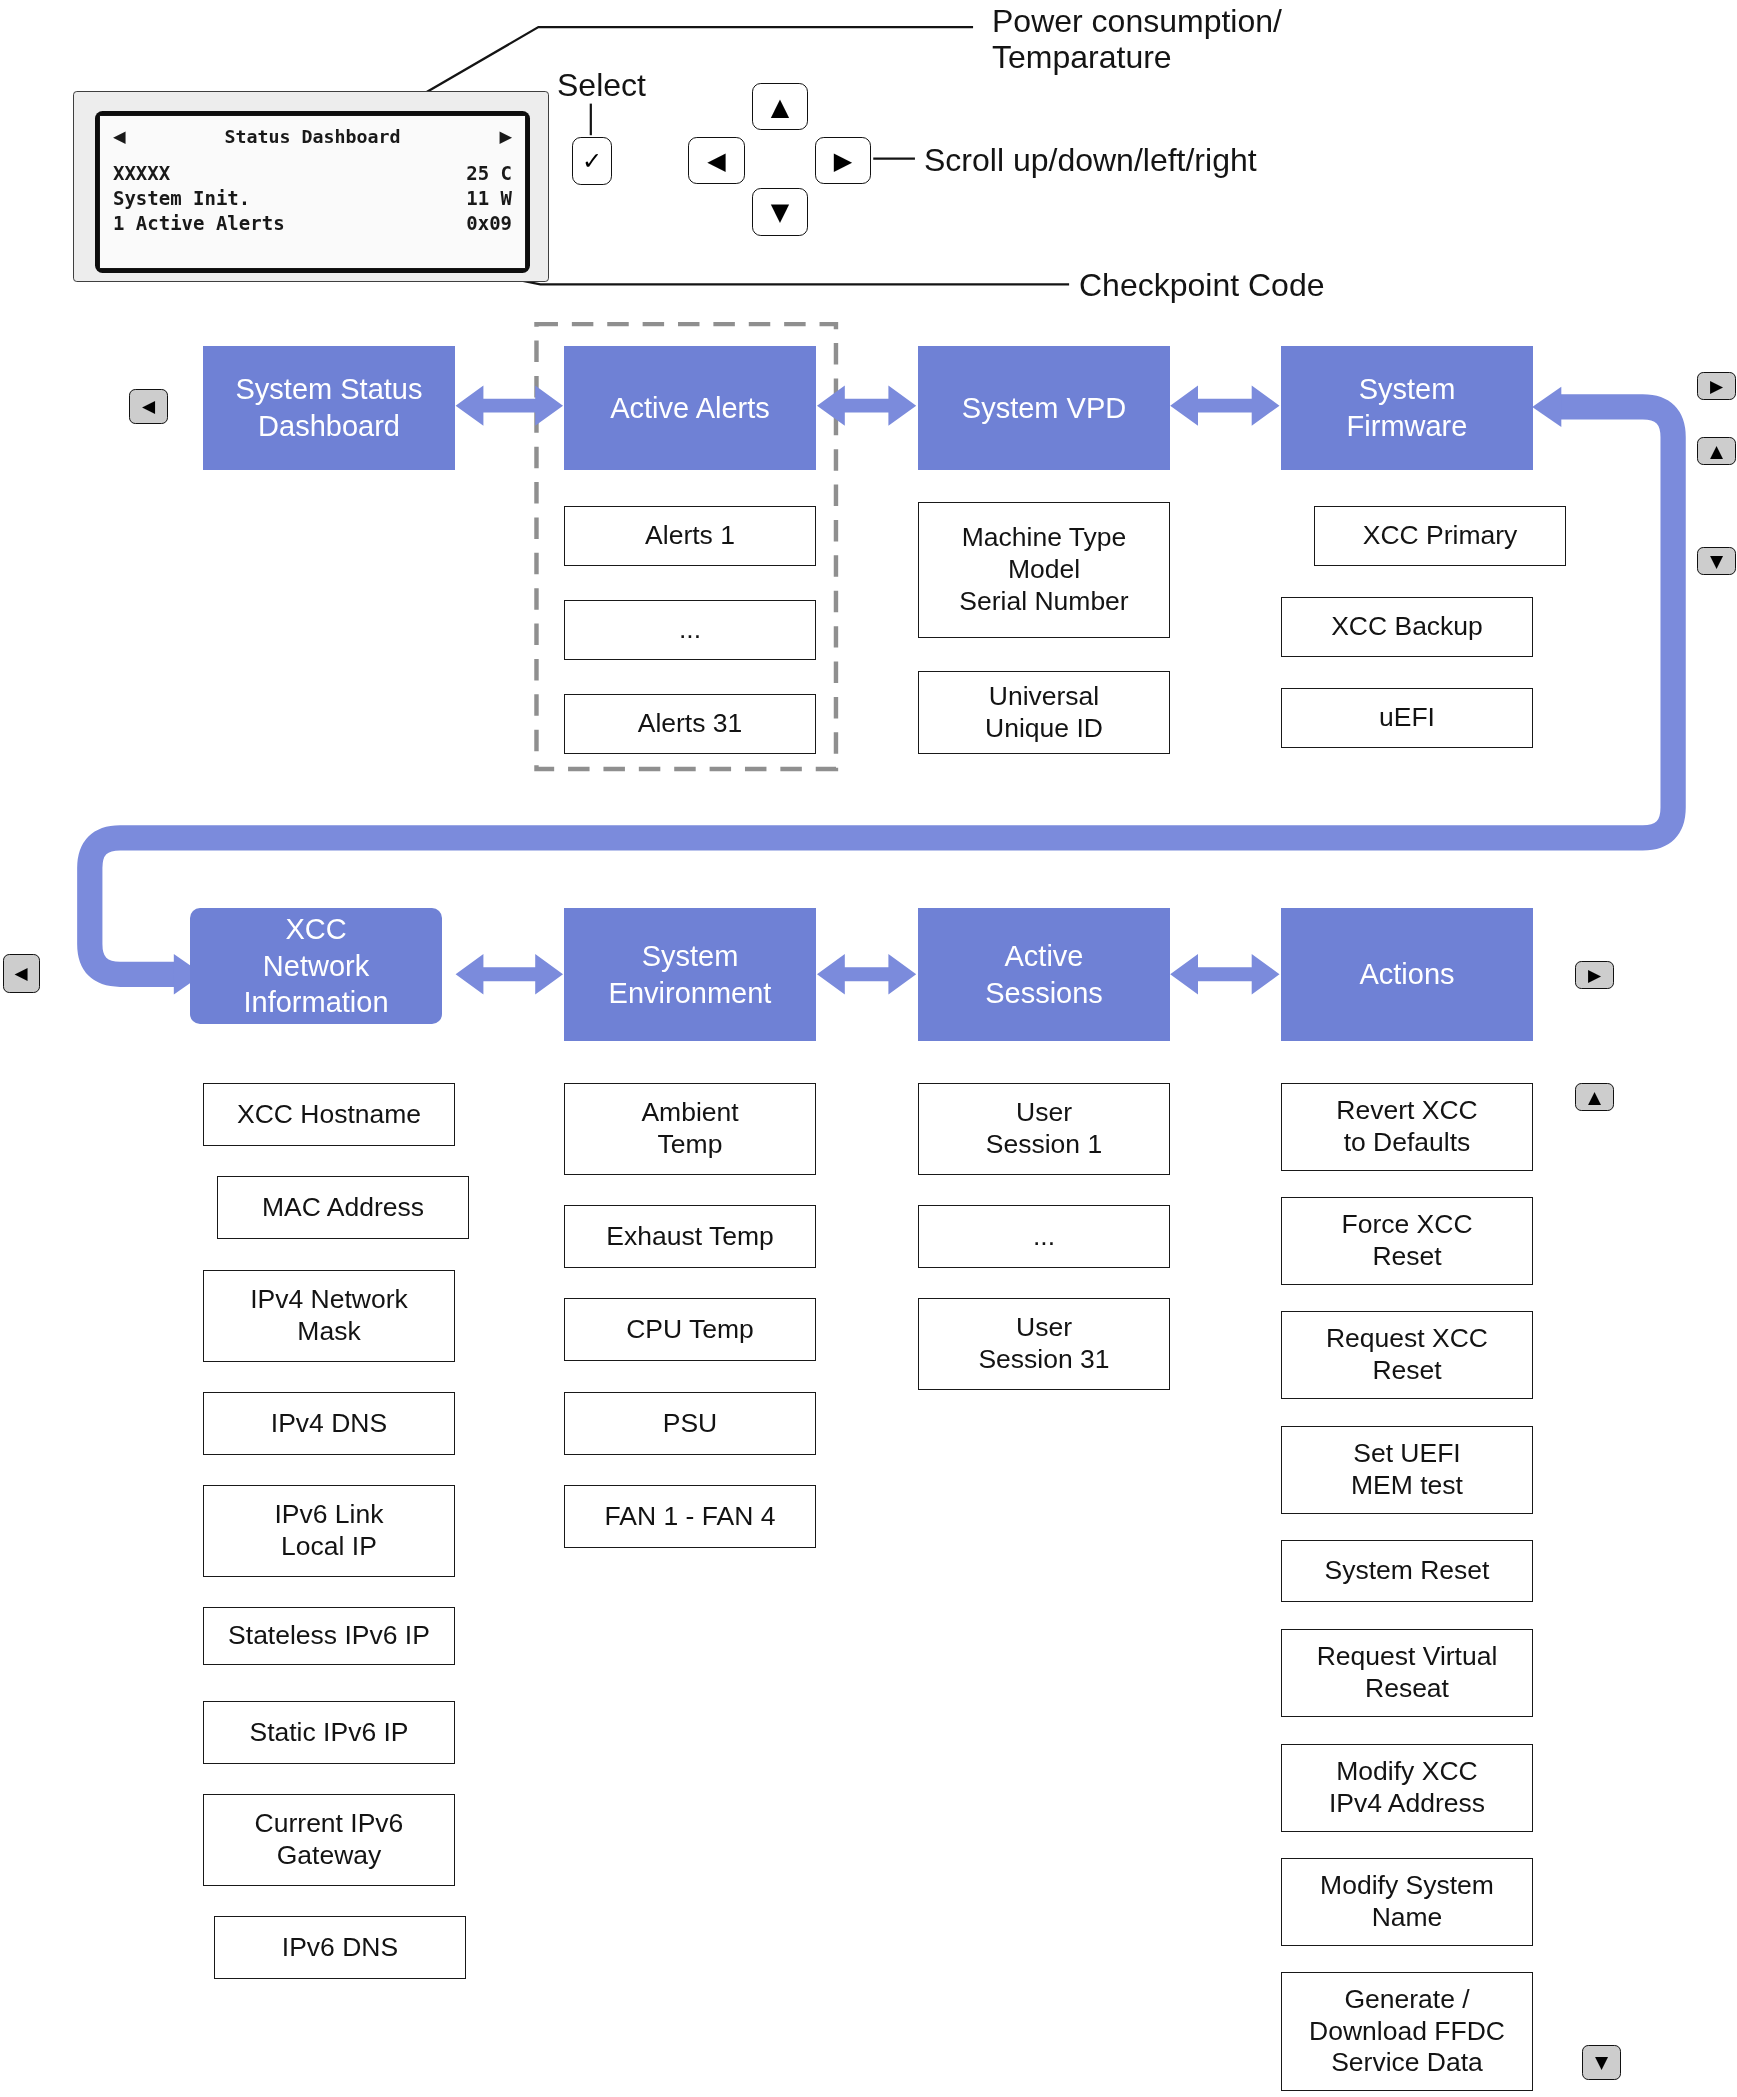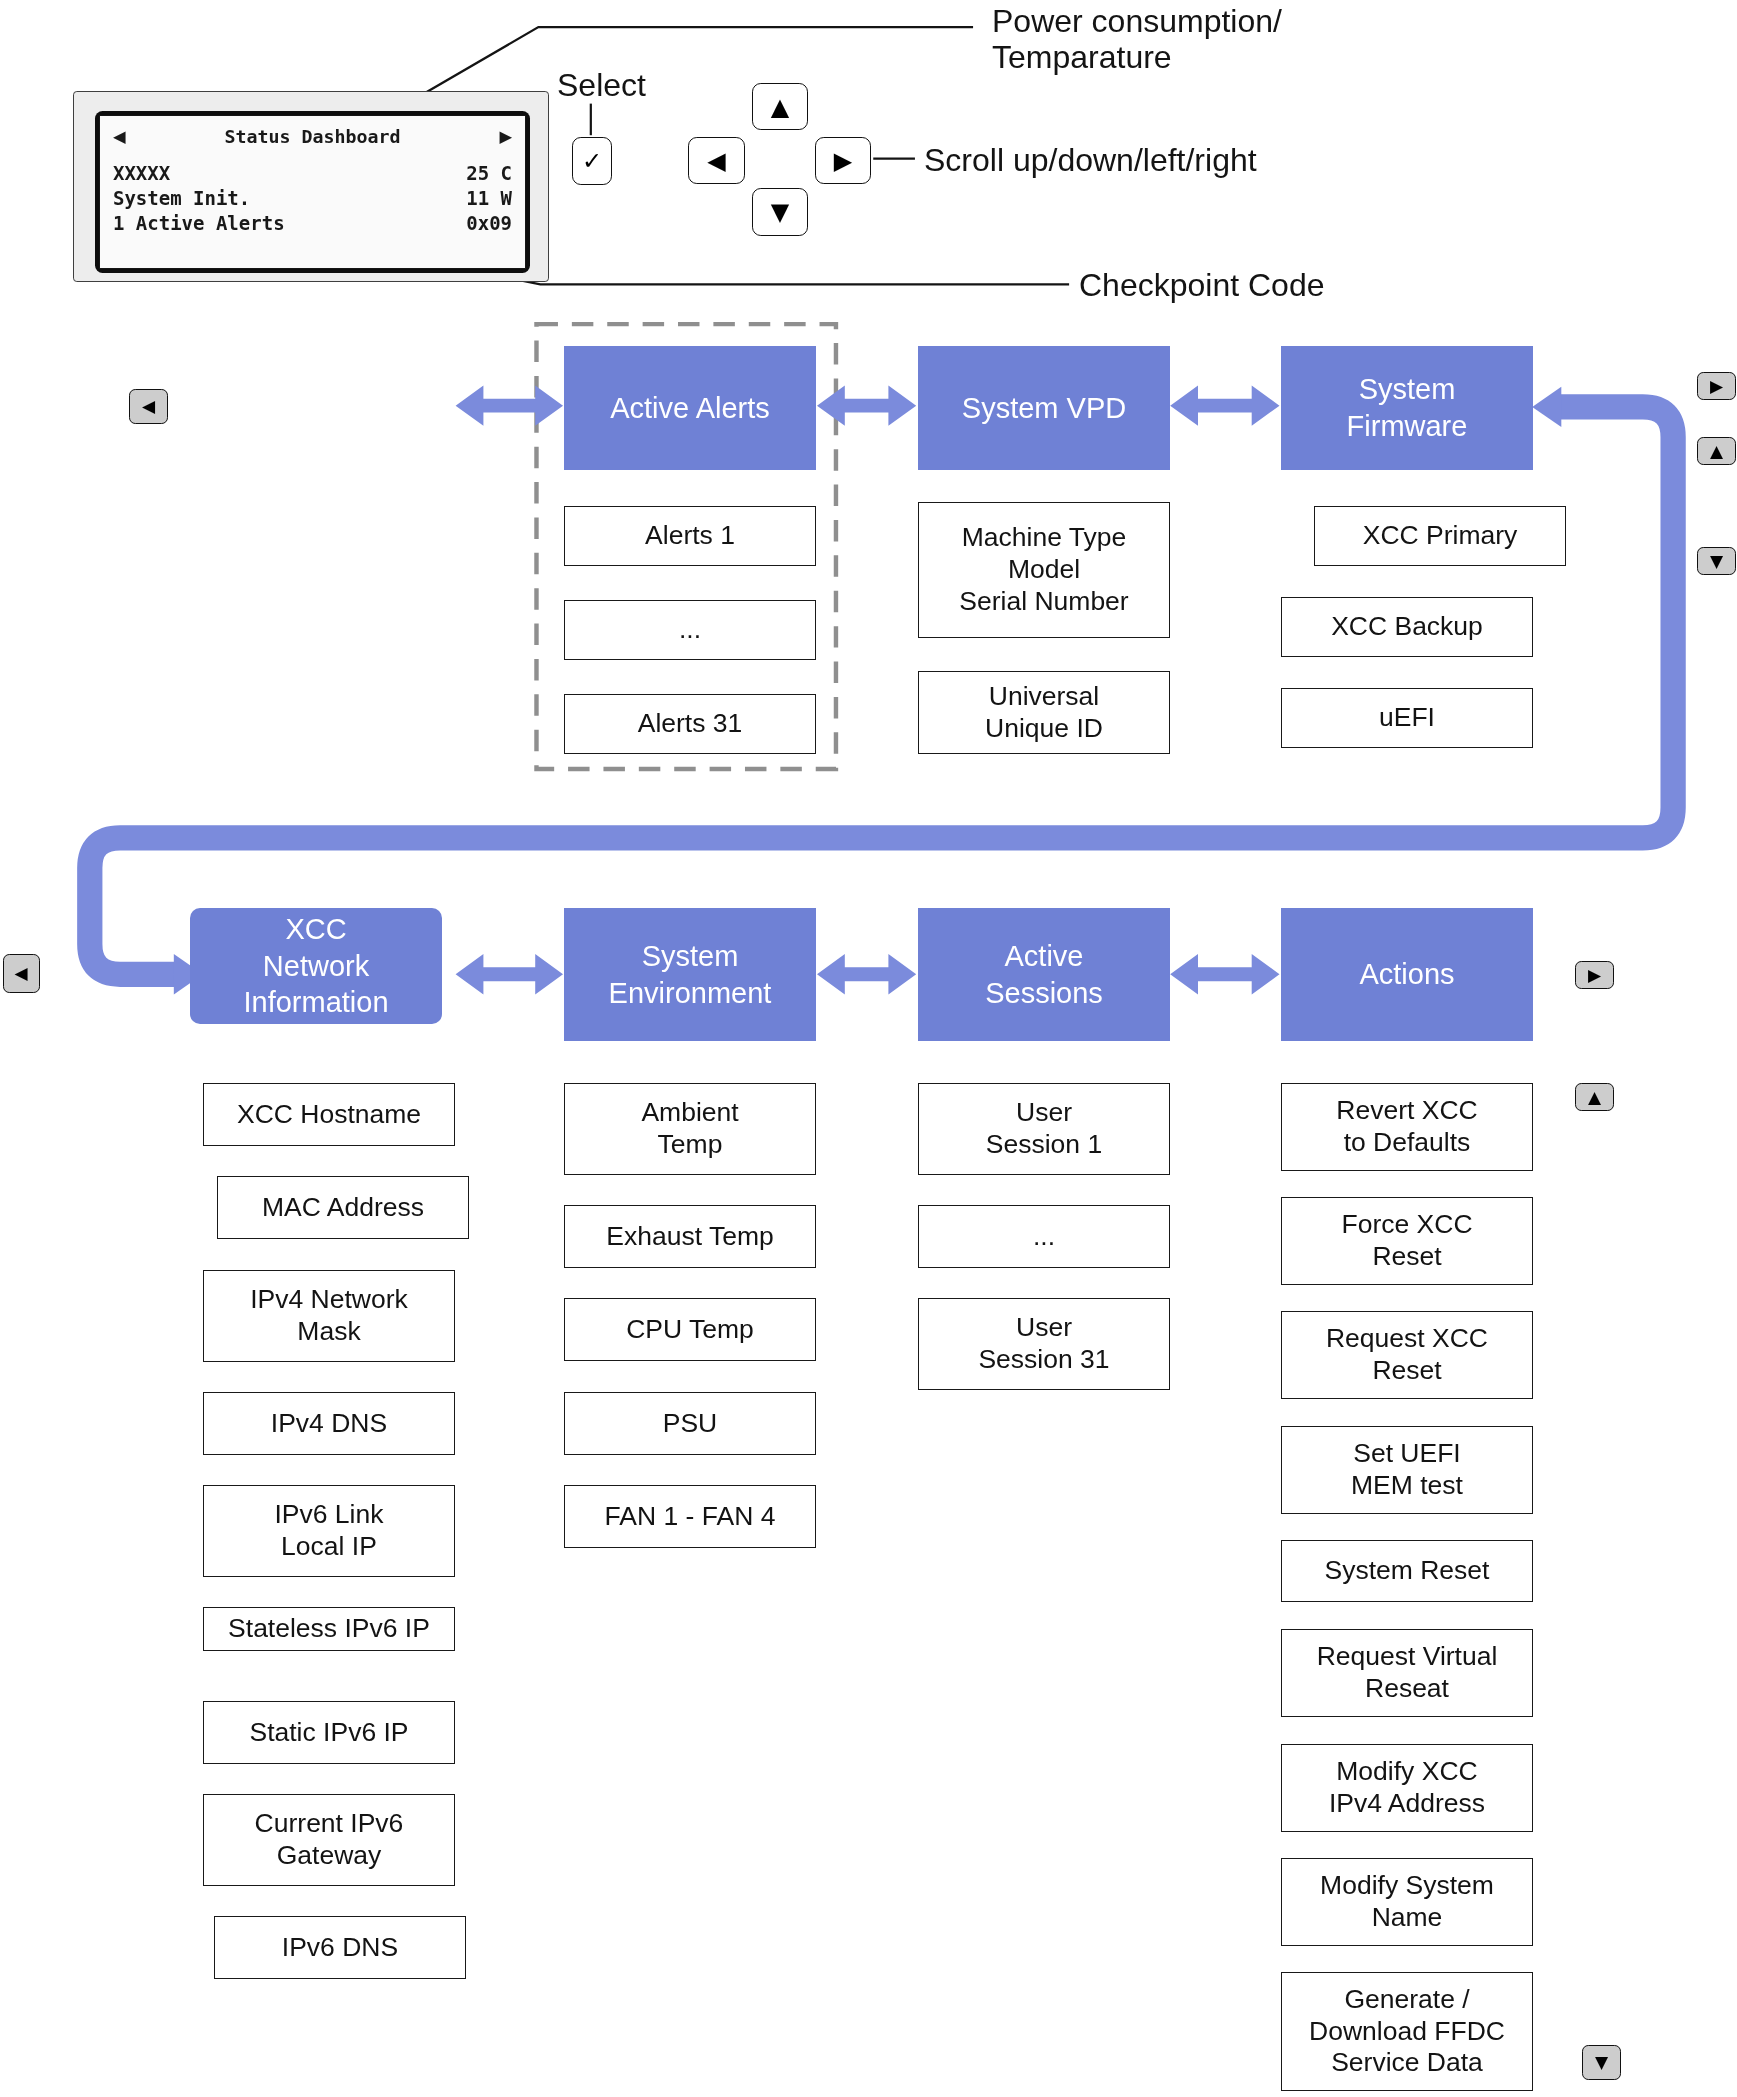--- a/index.html
+++ b/index.html
@@ -145,20 +145,22 @@
   <div class="sbtn" style="left:1575px;top:961px;width:39px;height:28px;">
     <span class="glyph">▶</span>
   </div>
   <div class="sbtn" style="left:1575px;top:1083px;width:39px;height:28px;">
     <span class="glyph">▲</span>
   </div>
   <div class="sbtn" style="left:1582px;top:2045px;width:39px;height:35px;">
     <span class="glyph">▼</span>
   </div>
 
+  <div class="mbox" style="left:203px;top:346px;height:124px;">System Status
+Dashboard</div>
   <div class="mbox" style="left:564px;top:346px;height:124px;">Active Alerts</div>
   <div class="mbox" style="left:918px;top:346px;height:124px;">System VPD</div>
   <div class="mbox" style="left:1281px;top:346px;height:124px;">System
 Firmware</div>
 
   <div class="cbox" style="left:564px;top:506px;height:60px;">Alerts 1</div>
   <div class="cbox" style="left:564px;top:600px;height:60px;">...</div>
   <div class="cbox" style="left:564px;top:694px;height:60px;">Alerts 31</div>
 
   <div class="cbox" style="left:918px;top:502px;height:136px;">Machine Type
@@ -180,21 +182,21 @@
 Sessions</div>
   <div class="mbox" style="left:1281px;top:908px;height:133px;">Actions</div>
 
   <div class="cbox" style="left:203px;top:1083px;height:63px;">XCC Hostname</div>
   <div class="cbox" style="left:217px;top:1176px;height:63px;">MAC Address</div>
   <div class="cbox" style="left:203px;top:1270px;height:92px;">IPv4 Network
 Mask</div>
   <div class="cbox" style="left:203px;top:1392px;height:63px;">IPv4 DNS</div>
   <div class="cbox" style="left:203px;top:1485px;height:92px;">IPv6 Link
 Local IP</div>
-  <div class="cbox" style="left:203px;top:1607px;height:44px;">Stateless IPv6 IP</div>
+  <div class="cbox" style="left:203px;top:1607px;height:58px;">Stateless IPv6 IP</div>
   <div class="cbox" style="left:203px;top:1701px;height:63px;">Static IPv6 IP</div>
   <div class="cbox" style="left:203px;top:1794px;height:92px;">Current IPv6
 Gateway</div>
   <div class="cbox" style="left:214px;top:1916px;height:63px;">IPv6 DNS</div>
 
   <div class="cbox" style="left:564px;top:1083px;height:92px;">Ambient
 Temp</div>
   <div class="cbox" style="left:564px;top:1205px;height:63px;">Exhaust Temp</div>
   <div class="cbox" style="left:564px;top:1298px;height:63px;">CPU Temp</div>
   <div class="cbox" style="left:564px;top:1392px;height:63px;">PSU</div>

